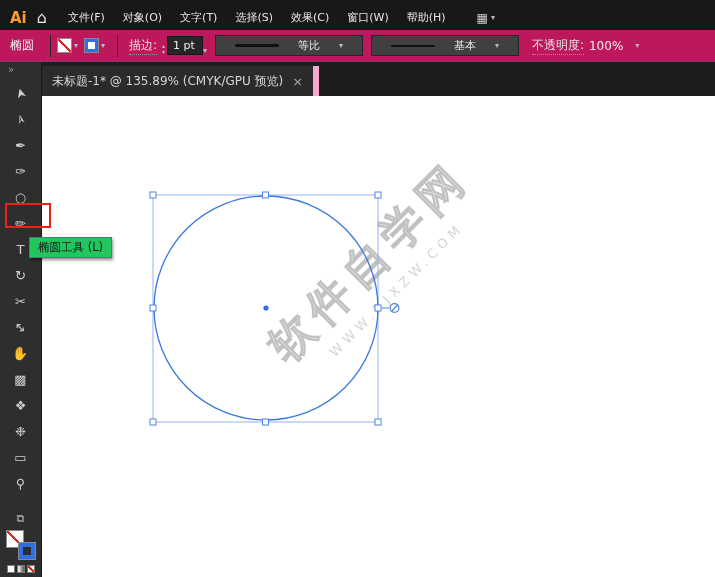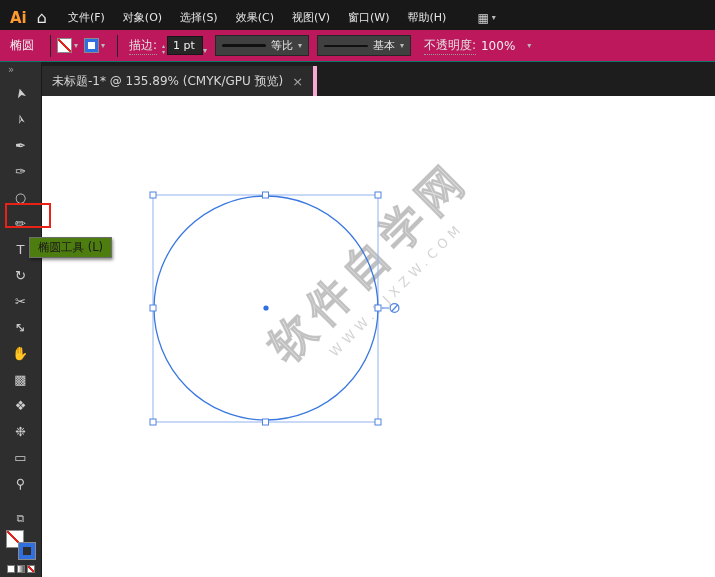--- a/index.html
+++ b/index.html
@@ -26,21 +26,21 @@
   .swatch-group { display:flex; align-items:center; gap:2px; margin-right:6px; }
   .swatch { width:15px; height:15px; background:#fff; border:1px solid #8a8a8a; display:inline-block; }
   .fill-none { background:linear-gradient(45deg,#fff 43%,#e0231c 43%,#e0231c 57%,#fff 57%); }
   .stroke-blue { background:#fff; box-shadow:inset 0 0 0 3px #2f6fe0, inset 0 0 0 5px #fff; }
   .link-label { border-bottom:1px dotted #9a9a9a; margin:8px 5px; color:#e2e2e2; white-space:nowrap; }
   .stepper { display:flex; align-items:flex-end; margin-right:8px; }
   .spin { display:flex; flex-direction:column; font-size:6px; color:#bdbdbd; line-height:6px; margin-right:2px; }
   .field { background:#262626; border:1px solid #171717; color:#eee; font-size:11px;
            padding:2px 7px 2px 5px; min-width:32px; }
   .dd-box { background:#404040; border:1px solid #262626; display:flex; align-items:center;
-            gap:5px; padding:2px 6px; margin-right:8px; }
+            gap:19px; padding:2px 19px; margin-right:8px; }
   .line-graphic { width:44px; height:3px; background:#101010; border-radius:2px; }
   .line-graphic.thin { height:2px; }
   .dd-label { font-size:11px; color:#e5e5e5; white-space:nowrap; }
   .opacity-dd { display:flex; align-items:center; gap:12px; color:#eee; }
 
   
   .toolbar { position:absolute; top:62px; left:0; bottom:0; width:42px;
              background:#2e2e2e; border-right:1px solid #191919;
              display:flex; flex-direction:column; align-items:center; z-index:4; }
   .tb-expand { width:100%; height:18px; color:#9a9a9a; font-size:10px;
@@ -61,51 +61,51 @@
   .mini-row { display:flex; gap:2px; }
   .mini { width:8px; height:8px; border:1px solid #777; background:#fff; }
   .mini.grad { background:linear-gradient(90deg,#fff,#555); }
   .mini.none { background:linear-gradient(45deg,#fff 40%,#e0231c 40%,#e0231c 60%,#fff 60%); }
 
   
   .tabstrip { position:absolute; top:62px; left:42px; right:0; height:34px;
               background:#1d1d1d; display:flex; align-items:flex-end; z-index:3; }
   .doc-tab { height:30px; background:#2b2b2b; color:#d6d6d6; font-size:12px;
              display:flex; align-items:center; padding:0 10px; gap:9px;
-             border-right:4px solid #f9a8d4; white-space:nowrap; }
+             border-right:6px solid #f9a8d4; white-space:nowrap; }
   .tab-close { color:#a9a9a9; font-size:13px; }
 
   
   .canvas { position:absolute; top:96px; left:42px; right:0; bottom:0; background:#fff; overflow:hidden; }
   .canvas svg { position:absolute; inset:0; }
   .watermark { position:absolute; left:153px; top:134px; width:360px;
                transform:rotate(-45deg); text-align:center; pointer-events:none; }
   .wm1 { font-size:44px; letter-spacing:8px; color:rgba(160,160,160,0.30);
          -webkit-text-stroke:1px rgba(150,150,150,0.45); font-weight:bold; }
   .wm2 { font-size:13px; letter-spacing:5px; color:rgba(160,160,160,0.45); margin-top:2px; }
 
   
   .red-box { position:absolute; left:5px; top:203px; width:46px; height:25px;
              border:2px solid #ea2117; z-index:20; }
-  .tooltip { position:absolute; left:29px; top:237px; background:#4d7c0f;
+  .tooltip { position:absolute; left:29px; top:237px; background:#22c55e;
              border:1px solid #6e6e6e; color:#1b1b1b; font-size:11.5px;
              padding:2px 8px; z-index:30; box-shadow:1px 2px 3px rgba(0,0,0,.45);
              white-space:nowrap; }
 </style>
 </head>
 <body>
 
 <div class="menubar">
   <span class="logo">Ai</span>
   <span class="home-ic">⌂</span>
   <span class="menu-item">文件(F)</span>
   <span class="menu-item">对象(O)</span>
+  <span class="menu-item">文字(T)</span>
   <span class="menu-item">选择(S)</span>
   <span class="menu-item">效果(C)</span>
-  <span class="menu-item">视图(V)</span>
   <span class="menu-item">窗口(W)</span>
   <span class="menu-item">帮助(H)</span>
   <span class="ws">
     <span>▦</span>
     <span class="caret">▾</span>
   </span>
 </div>
 
 <div class="optionsbar">
   <span class="tool-label">椭圆</span>

